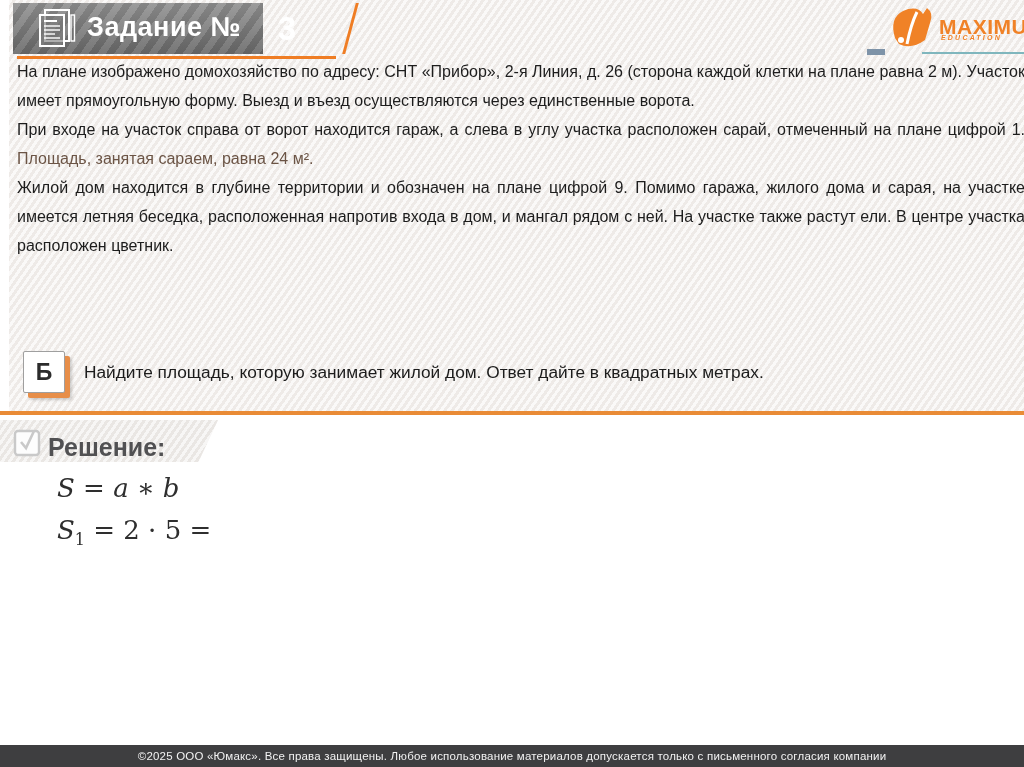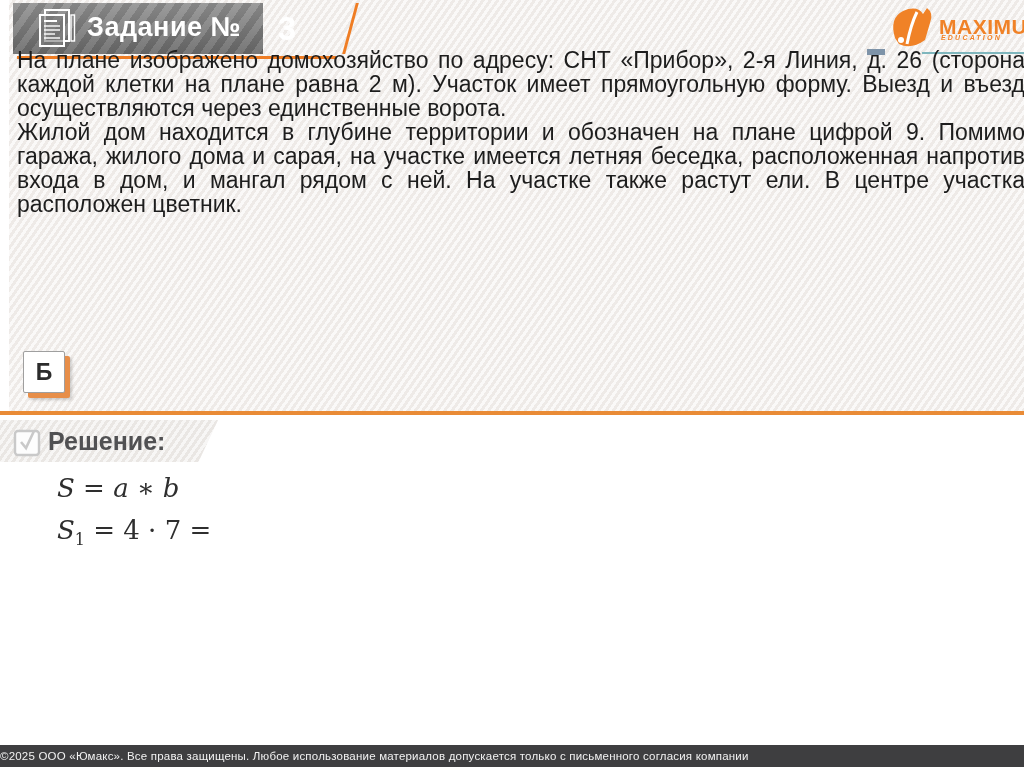--- a/index.html
+++ b/index.html
@@ -45,57 +45,57 @@
   
   .logo{position:absolute;left:878px;top:4px;width:146px;height:50px;}
   .logo-text{position:absolute;left:52px;top:11px;color:#f08227;font-weight:bold;
     font-size:21px;letter-spacing:.5px;}
   .logo-sub{position:absolute;left:54px;top:30px;color:#f08227;font-weight:bold;
     font-size:7px;letter-spacing:2.2px;font-style:italic;}
   .hdr-teal{position:absolute;left:913px;top:52px;width:111px;height:2px;background:#7fb6bd;}
   .hdr-dash{position:absolute;left:858px;top:49px;width:18px;height:6px;background:#7e93a8;}
   
   .task-text{
-    position:absolute;left:8px;top:48px;width:1008px;
-    font-size:23px;line-height:24px;color:#1d1d1d;text-align:justify;
+    position:absolute;left:8px;top:57px;width:1008px;
+    font-size:16px;line-height:29px;color:#1d1d1d;text-align:justify;
   }
   .task-text p{margin:0;}
   .hl{color:#6b5445;}
   
   .qbox{
     position:absolute;left:14px;top:351px;width:40px;height:40px;background:#ffffff;
     border:1px solid #9f9f9f;border-radius:2px;
     box-shadow:5px 5px 0 0 #e78e49, 7px 7px 3px rgba(0,0,0,.18);
     display:flex;align-items:center;justify-content:center;
     font-size:23px;font-weight:bold;color:#2b2b2b;
   }
   .qtext{position:absolute;left:75px;top:362px;width:940px;font-size:17.3px;color:#1c1c1c;}
   
   .divider{position:absolute;left:0;top:411px;width:1024px;height:4px;background:#e98b36;}
   
   .sol-section{position:absolute;left:0;top:415px;width:1024px;height:330px;background:#fff;}
   .sol-head{
     position:absolute;left:0;top:5px;width:218px;height:42px;
     background:repeating-linear-gradient(125deg, rgba(255,255,255,.5) 0 3px, rgba(228,224,220,.5) 3px 6px),#efedeb;
     clip-path:polygon(0 0,100% 0,91% 100%,0 100%);
-    display:flex;align-items:center;
+    display:flex;align-items:flex-end;
   }
   .sol-title{margin-left:48px;font-size:25px;font-weight:bold;color:#515153;}
   .chk{position:absolute;left:13px;top:12px;}
   .formula{
     position:absolute;left:57px;font-family:"DejaVu Serif","Liberation Serif",serif;
     font-size:26px;color:#2e2e2e;
   }
   .formula .var{font-style:italic;text-align:center;}
   .formula sub{font-size:16px;}
   .f1{top:58px;} .f2{top:100px;}
   
   .footer{
     position:absolute;left:0;top:745px;width:1024px;height:22px;background:#3e3e40;
-    display:flex;align-items:center;justify-content:flex-start;
+    display:flex;align-items:center;justify-content:center;
     color:#f2f2f2;font-size:11.5px;letter-spacing:.2px;
   }
 </style>
 </head>
 <body>
 
 <div class="slide">
 
   <div class="top-section">
 
@@ -124,44 +124,46 @@
         <circle cx="14" cy="36" r="3" fill="#ffffff"></circle>
       </svg>
       <div class="logo-text">MAXIMUM</div>
       <div class="logo-sub">EDUCATION</div>
     </div>
     <div class="hdr-dash"></div>
     <div class="hdr-teal"></div>
 
     <div class="task-text">
       <p>На плане изображено домохозяйство по адресу: СНТ «Прибор», 2-я Линия, д. 26 (сторона каждой клетки на плане равна 2 м). Участок имеет прямоугольную форму. Выезд и въезд осуществляются через единственные ворота.</p>
+      <p><span>При входе на участок справа от ворот находится гараж, а слева в углу участка расположен сарай, отмеченный на плане цифрой 1. </span><span class="hl">Площадь, занятая сараем, равна 24 м².</span></p>
       <p>Жилой дом находится в глубине территории и обозначен на плане цифрой 9. Помимо гаража, жилого дома и сарая, на участке имеется летняя беседка, расположенная напротив входа в дом, и мангал рядом с ней. На участке также растут ели. В центре участка расположен цветник.</p>
     </div>
 
     <div class="qbox">
       <span>Б</span>
     </div>
+    <div class="qtext">Найдите площадь, которую занимает жилой дом. Ответ дайте в квадратных метрах.</div>
   </div>
 
   <div class="divider"></div>
 
   <div class="sol-section">
     <div class="sol-head">
       <span class="sol-title">Решение:</span>
     </div>
     <svg class="chk" width="28" height="30" viewBox="0 0 28 30">
       <rect x="2" y="4" width="24" height="24" rx="3" fill="#fdfdfd" stroke="#c9c9c9" stroke-width="2.4"></rect>
       <polyline points="8,15 13,21 21,4" fill="none" stroke="#c9c9c9" stroke-width="2.6"></polyline>
     </svg>
 
     <div class="formula f1">
       <span class="var">S = a ∗ b</span>
     </div>
     <div class="formula f2">
-      <span class="var">S</span><sub>1</sub><span> = 4 · 7 =</span>
+      <span class="var">S</span><sub>1</sub><span> = 2 · 5 =</span>
     </div>
 
   </div>
 
   <div class="footer">
     <span>©2025 ООО «Юмакс». Все права защищены. Любое использование материалов допускается только с письменного согласия компании</span>
   </div>
 </div>
 
 </body></html>

